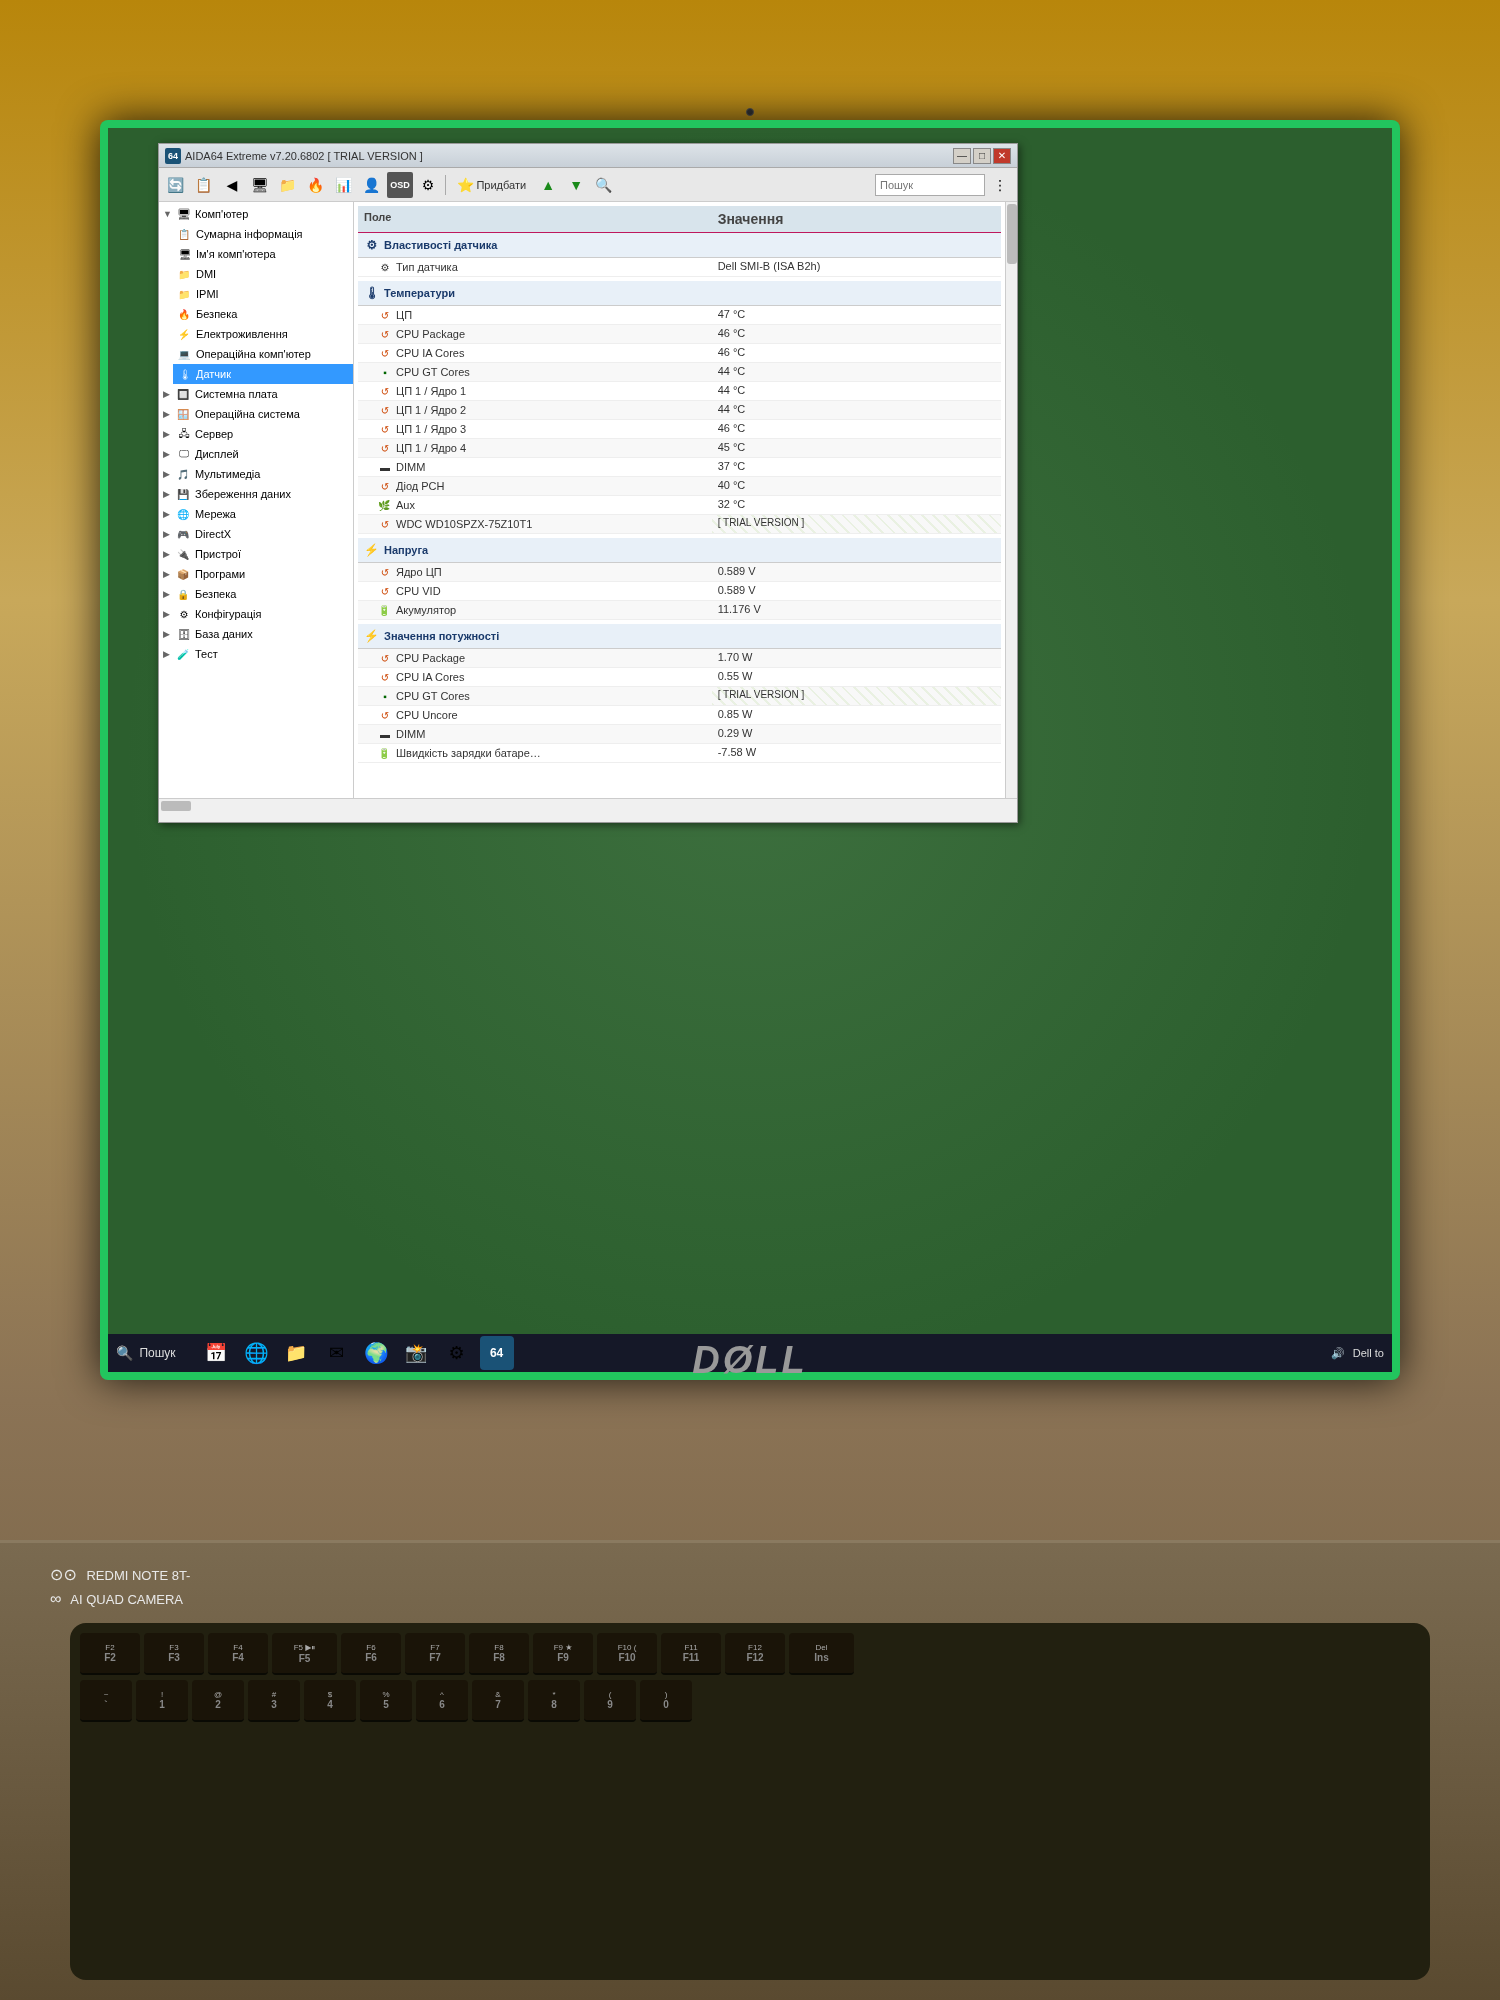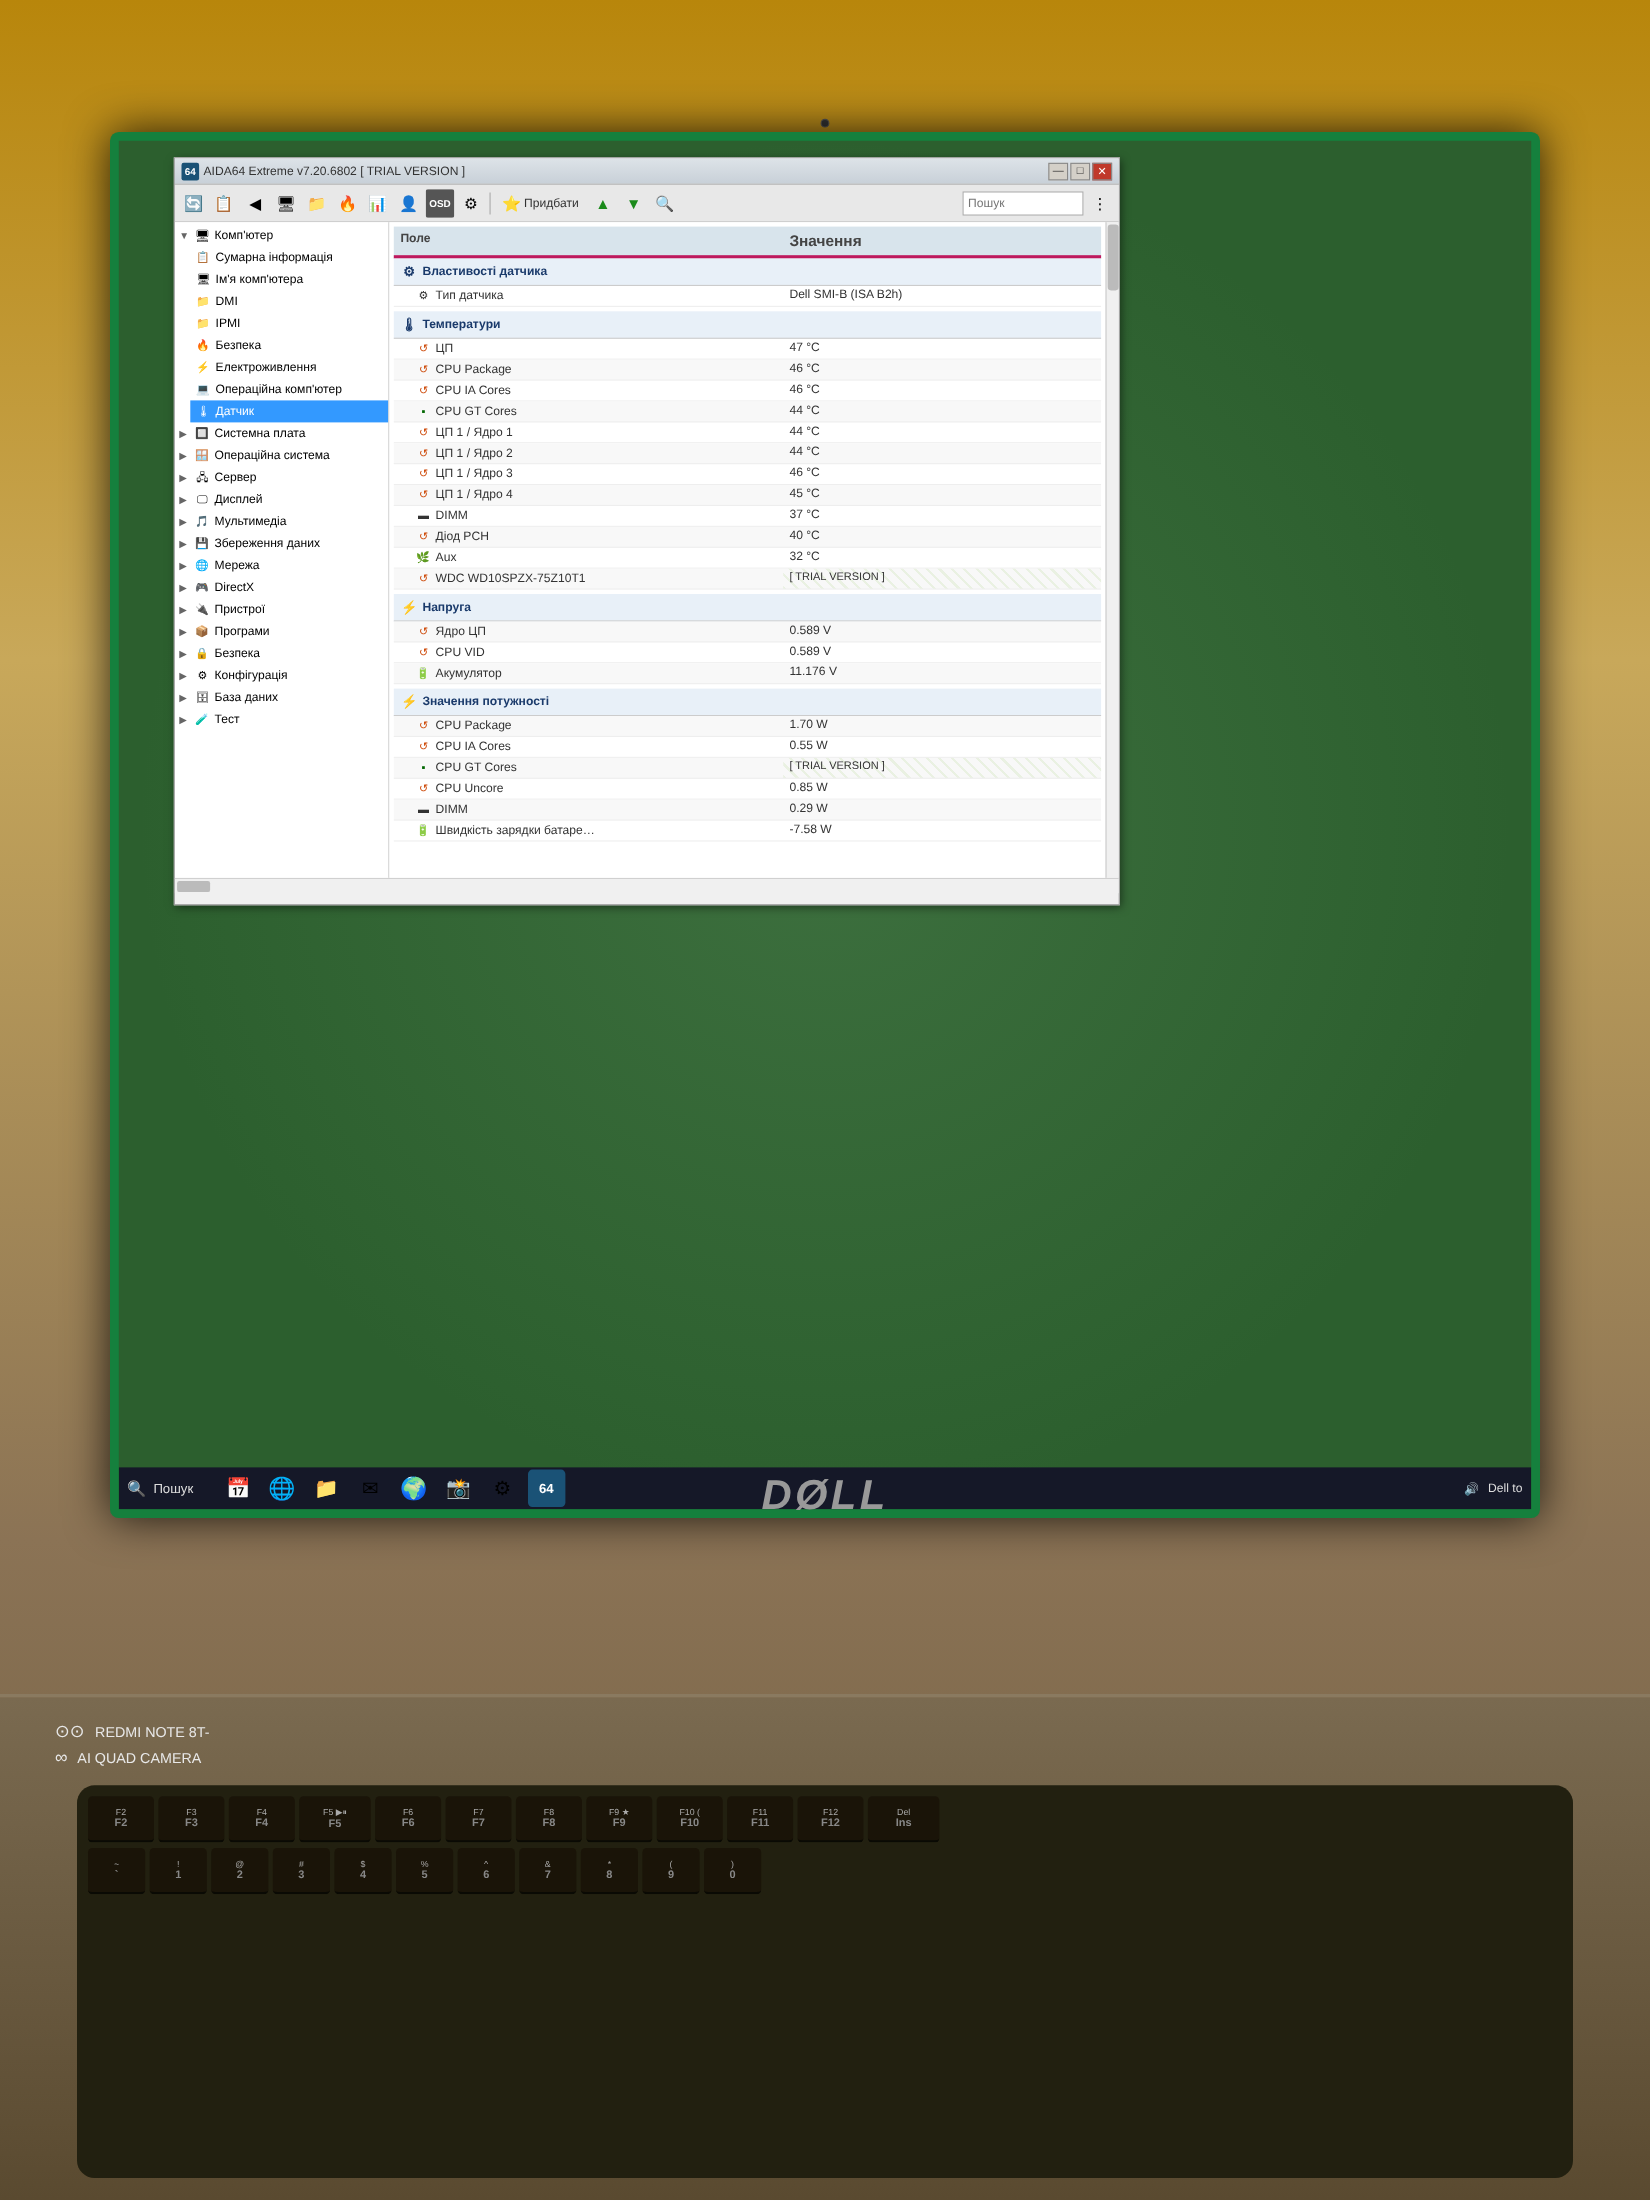--- a/index.html
+++ b/index.html
@@ -19,21 +19,21 @@
       background: linear-gradient(180deg, #b8860b 0%, #c8a85a 30%, #8B7355 70%, #6b5a3e 100%);
     }
 
     
     .screen-area {
       position: absolute;
       top: 120px;
       left: 100px;
       right: 100px;
       bottom: 620px;
-      background: #15803d;
+      background: #22c55e;
       border-radius: 8px;
       padding: 8px;
       box-shadow: 0 0 40px rgba(0,0,0,0.8);
     }
 
     .screen-inner {
       width: 100%;
       height: 100%;
       background: #2c5f2e;
       background-image: 
@@ -398,21 +398,21 @@
       width: 8px;
       height: 8px;
       background: #333;
       border-radius: 50%;
       border: 1px solid #555;
     }
 
     .col-headers {
       display: flex;
       background: #d8e4ec;
-      border-bottom: 3px solid #be185d;
+      border-bottom: 1px solid #be185d;
       padding: 3px 0;
     }
 
     .col-field { width: 55%; padding: 2px 6px; font-weight: bold; font-size: 11px; color: #444; }
     .col-value { width: 45%; padding: 2px 6px; font-weight: bold; font-size: 14px; color: #444; }
   </style>
 </head>
 <body>
 
 <div class="laptop-bg"></div>

